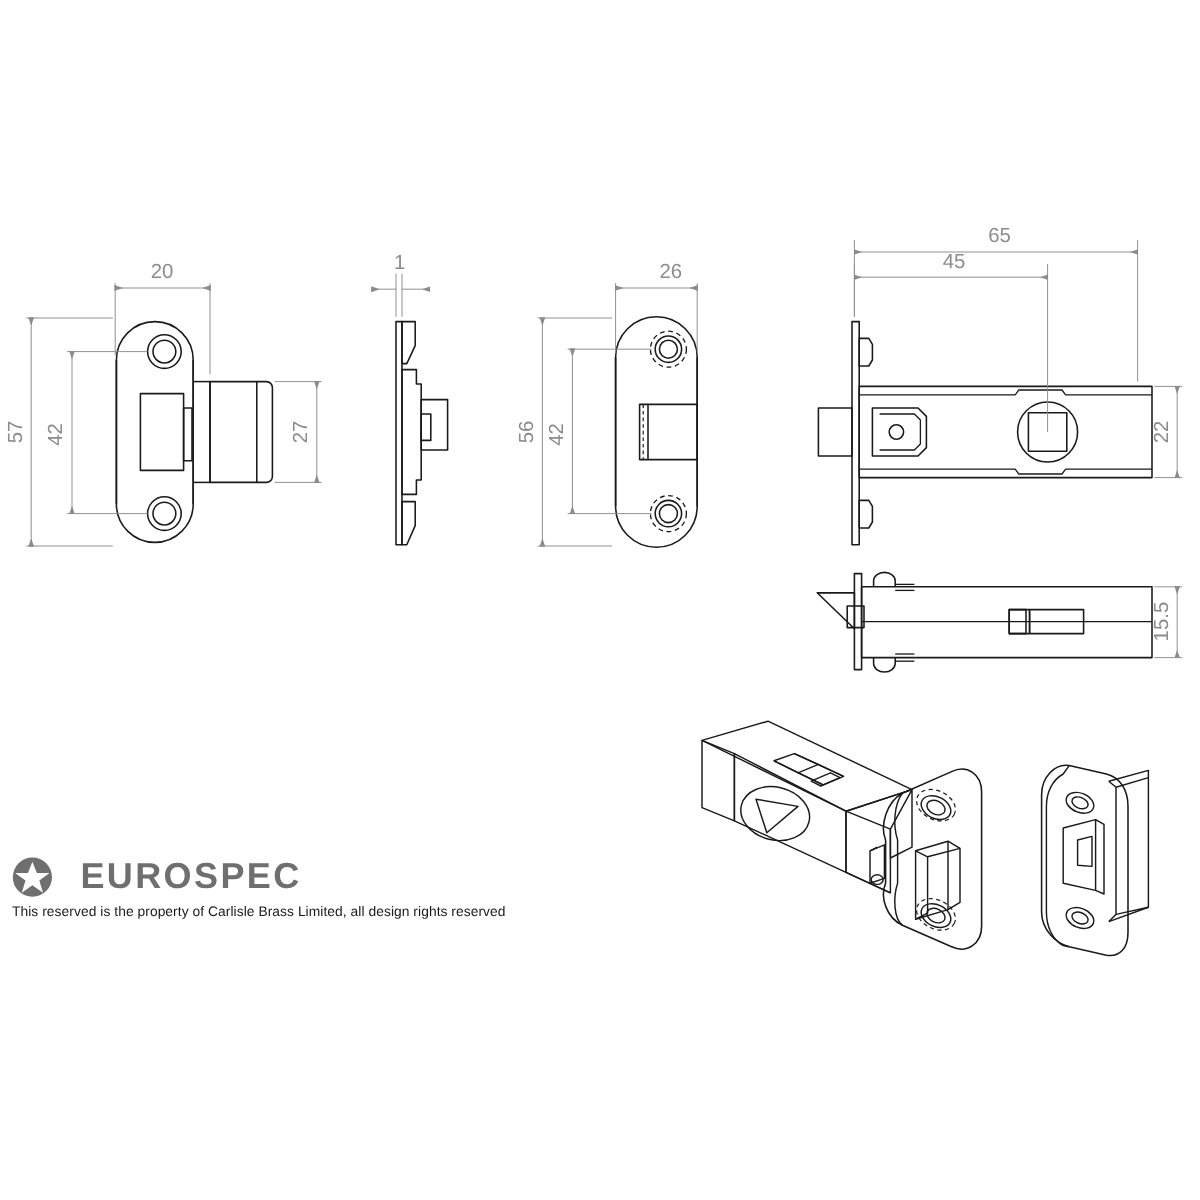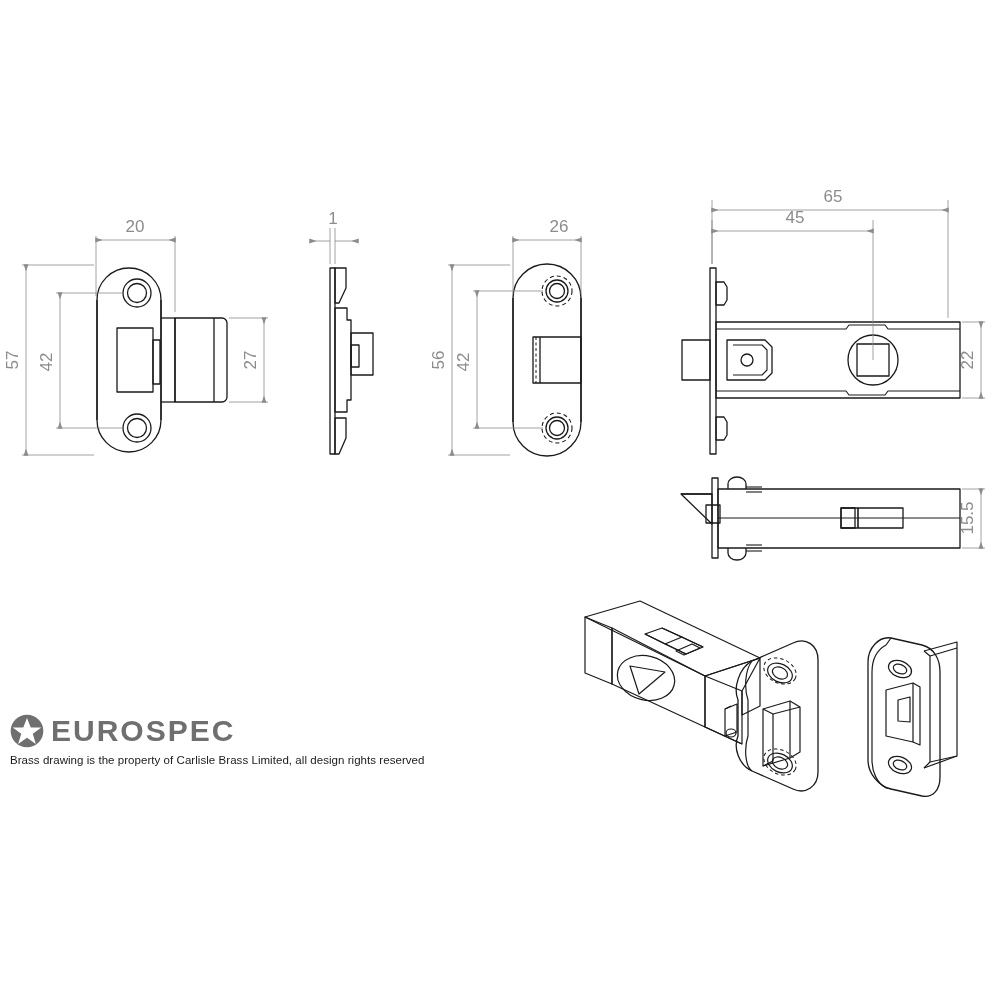--- a/index.html
+++ b/index.html
@@ -3,21 +3,21 @@
 <meta charset="utf-8">
 <title>Technical Drawing</title>
 <style>
   html,body{margin:0;padding:0;background:#ffffff;}
   body{width:1000px;height:1000px;overflow:hidden;
        font-family:"Liberation Sans","DejaVu Sans",sans-serif;}
   #sheet{position:relative;width:1000px;height:1000px;background:#fff;}
   #dwg{position:absolute;left:0;top:0;width:1000px;height:1000px;}
 
   .titleblock{position:absolute;left:10px;top:712px;width:430px;}
-  .brandrow{display:flex;align-items:center;height:38px;}
+  .brandrow{display:flex;align-items:center;height:38px;gap:16px;}
   .brandmark{width:34px;height:34px;flex:0 0 34px;margin-right:7px;}
   .brandname{font-size:30px;font-weight:bold;color:#6f6f6f;
              letter-spacing:2.0px;line-height:34px;}
   .partno{font-size:28px;color:#1a1a1a;line-height:34px;margin-top:2px;
           letter-spacing:0px;}
   .rights{font-size:11.5px;color:#1a1a1a;margin-top:4px;letter-spacing:0.05px;}
 </style>
 </head>
 <body>
 
@@ -281,16 +281,16 @@
   </svg>
 
   <div class="titleblock">
     <div class="brandrow">
       <svg class="brandmark" viewBox="0 0 100 100">
         <circle cx="50" cy="50" r="48" fill="#6f6f6f"></circle>
         <path d="M50,12 L61,40 L92,40 L67,58 L76,88 L50,70 L24,88 L33,58 L8,40 L39,40 Z" fill="#ffffff"></path>
       </svg>
       <div class="brandname">EUROSPEC</div>
     </div>
-    <div class="rights">Brass drawing is the property of Carlisle Brass Limited, all design rights reserved</div>
+    <div class="rights">This reserved is the property of Carlisle Brass Limited, all design rights reserved</div>
   </div>
 
 </div>
 
 </body></html>

